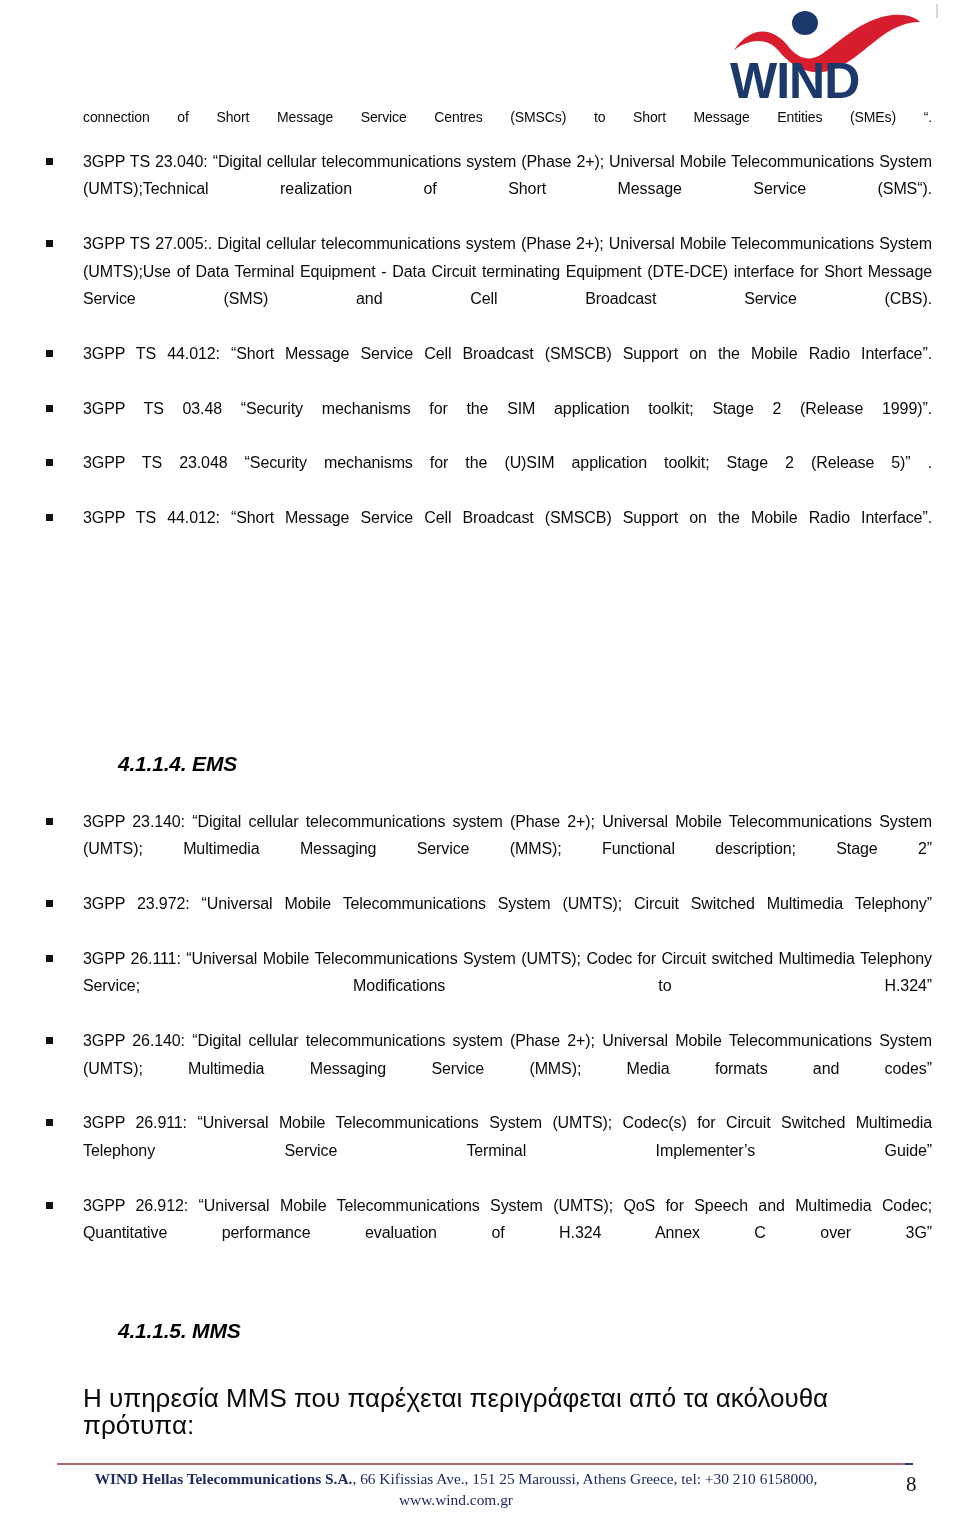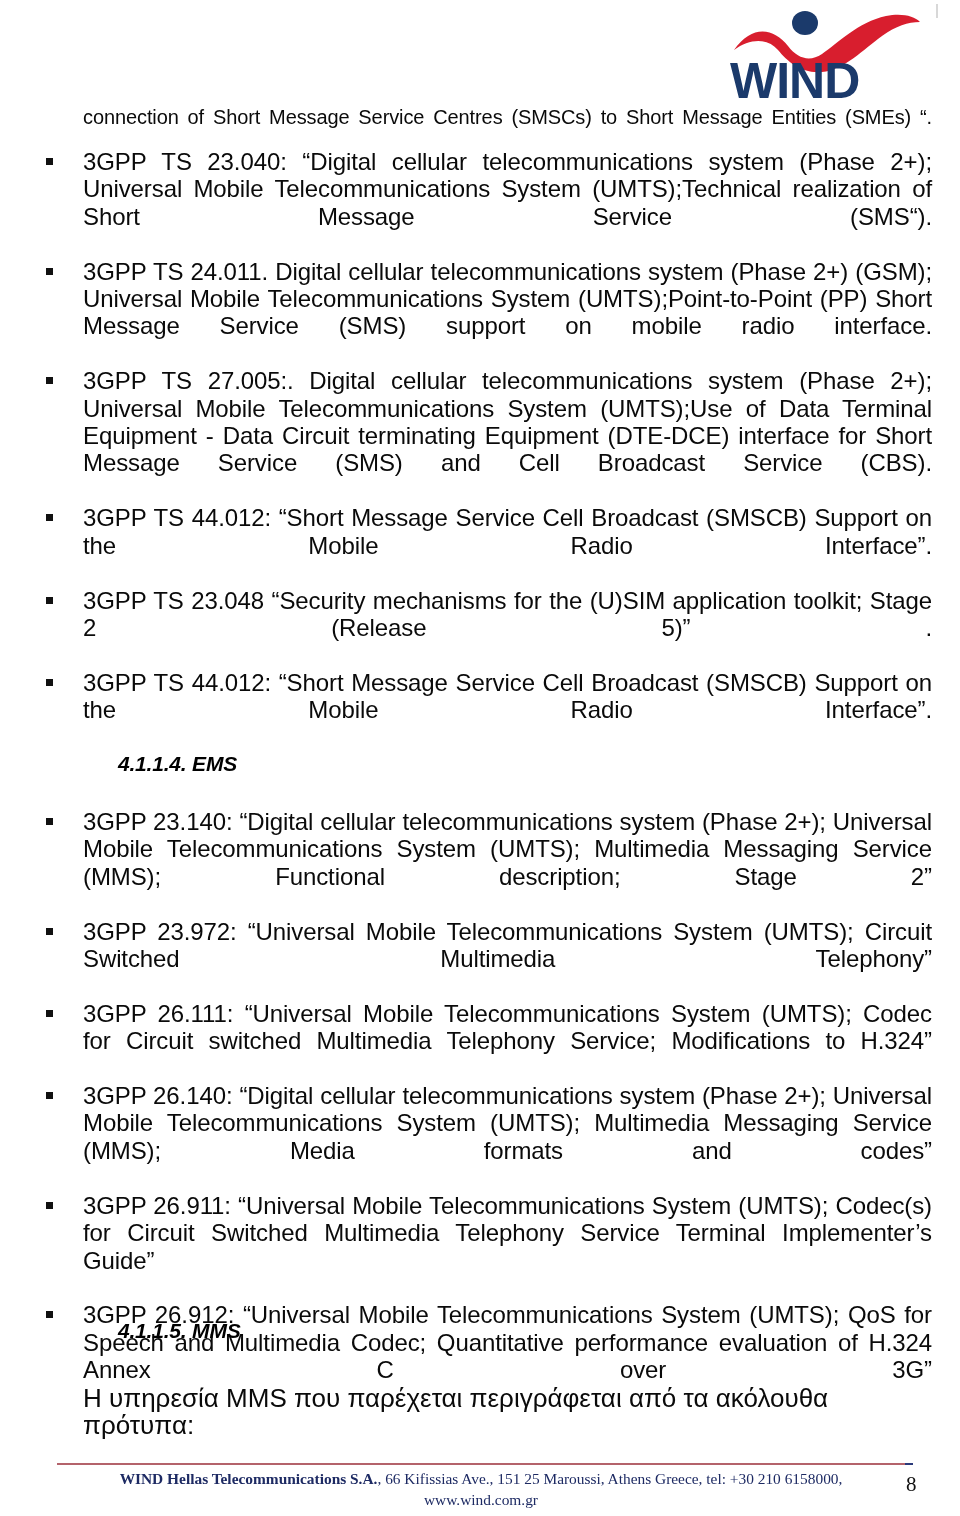--- a/index.html
+++ b/index.html
@@ -39,40 +39,40 @@
     width: 2px;
     height: 14px;
     background: #d8d8d8;
   }
 
   
   .cont-para {
     position: absolute;
     left: 83px;
     width: 849px;
-    font-size: 20px;
+    font-size: 14px;
     line-height: 27.4px;
     text-align: justify;
     text-justify: inter-word;
     letter-spacing: -0.1px;
   }
 
   
   ul.doclist {
     position: absolute;
     list-style: none;
     margin: 0;
     padding: 0;
     width: 932px;
   }
   ul.doclist > li {
     position: relative;
     margin: 0 0 0 0;
     padding-left: 83px;
-    font-size: 24px;
+    font-size: 16px;
     line-height: 27.4px;
     text-align: justify;
     text-justify: inter-word;
     letter-spacing: -0.1px;
   }
   ul.doclist > li > .bullet {
     position: absolute;
     left: 46px;
     top: 10px;
     width: 7px;
@@ -129,21 +129,21 @@
   .footer-rule-tip {
     position: absolute;
     left: 905px;
     top: 1463px;
     width: 8px;
     height: 2px;
     background: #2b3a7a;
   }
   .footer {
     position: absolute;
-    left: 71px;
+    left: 46px;
     top: 1468px;
     width: 820px;
     text-align: center;
     font-family: "Liberation Serif", serif;
     font-size: 15.4px;
     line-height: 21px;
     color: #1d2a63;
   }
   .footer .company {
     font-weight: bold;
@@ -179,29 +179,29 @@
 
   <div class="cont-para" style="top:104px;">connection of Short Message Service Centres (SMSCs) to Short Message Entities (SMEs) “.</div>
 
   <ul class="doclist" style="top:148px;">
     <li>
       <span class="bullet"></span>
       <span class="li-text">3GPP TS 23.040: “Digital cellular telecommunications system (Phase 2+); Universal Mobile Telecommunications System (UMTS);Technical realization of Short Message Service (SMS“).</span>
     </li>
     <li>
       <span class="bullet"></span>
-      <span class="li-text">3GPP TS 24.011. Digital cellular telecommunications system (Phase 2+) (GSM); Universal Mobile Telecommunications System (UMTS);Point-to-Point (PP) Short Message Service (SMS) support on mobile radio interface.</span>
-    </li>
-    <li>
-      <span class="bullet"></span>
       <span class="li-text">3GPP TS 27.005:. Digital cellular telecommunications system (Phase 2+); Universal Mobile Telecommunications System (UMTS);Use of Data Terminal Equipment - Data Circuit terminating Equipment (DTE-DCE) interface for Short Message Service (SMS) and Cell Broadcast Service (CBS).</span>
     </li>
     <li>
       <span class="bullet"></span>
       <span class="li-text">3GPP TS 44.012: “Short Message Service Cell Broadcast (SMSCB) Support on the Mobile Radio Interface”.</span>
+    </li>
+    <li>
+      <span class="bullet"></span>
+      <span class="li-text">3GPP TS 03.48 “Security mechanisms for the SIM application toolkit; Stage 2 (Release 1999)”.</span>
     </li>
     <li>
       <span class="bullet"></span>
       <span class="li-text">3GPP TS 23.048 “Security mechanisms for the (U)SIM application toolkit; Stage 2 (Release 5)” .</span>
     </li>
     <li>
       <span class="bullet"></span>
       <span class="li-text">3GPP TS 44.012: “Short Message Service Cell Broadcast (SMSCB) Support on the Mobile Radio Interface”.</span>
     </li>
   </ul>

